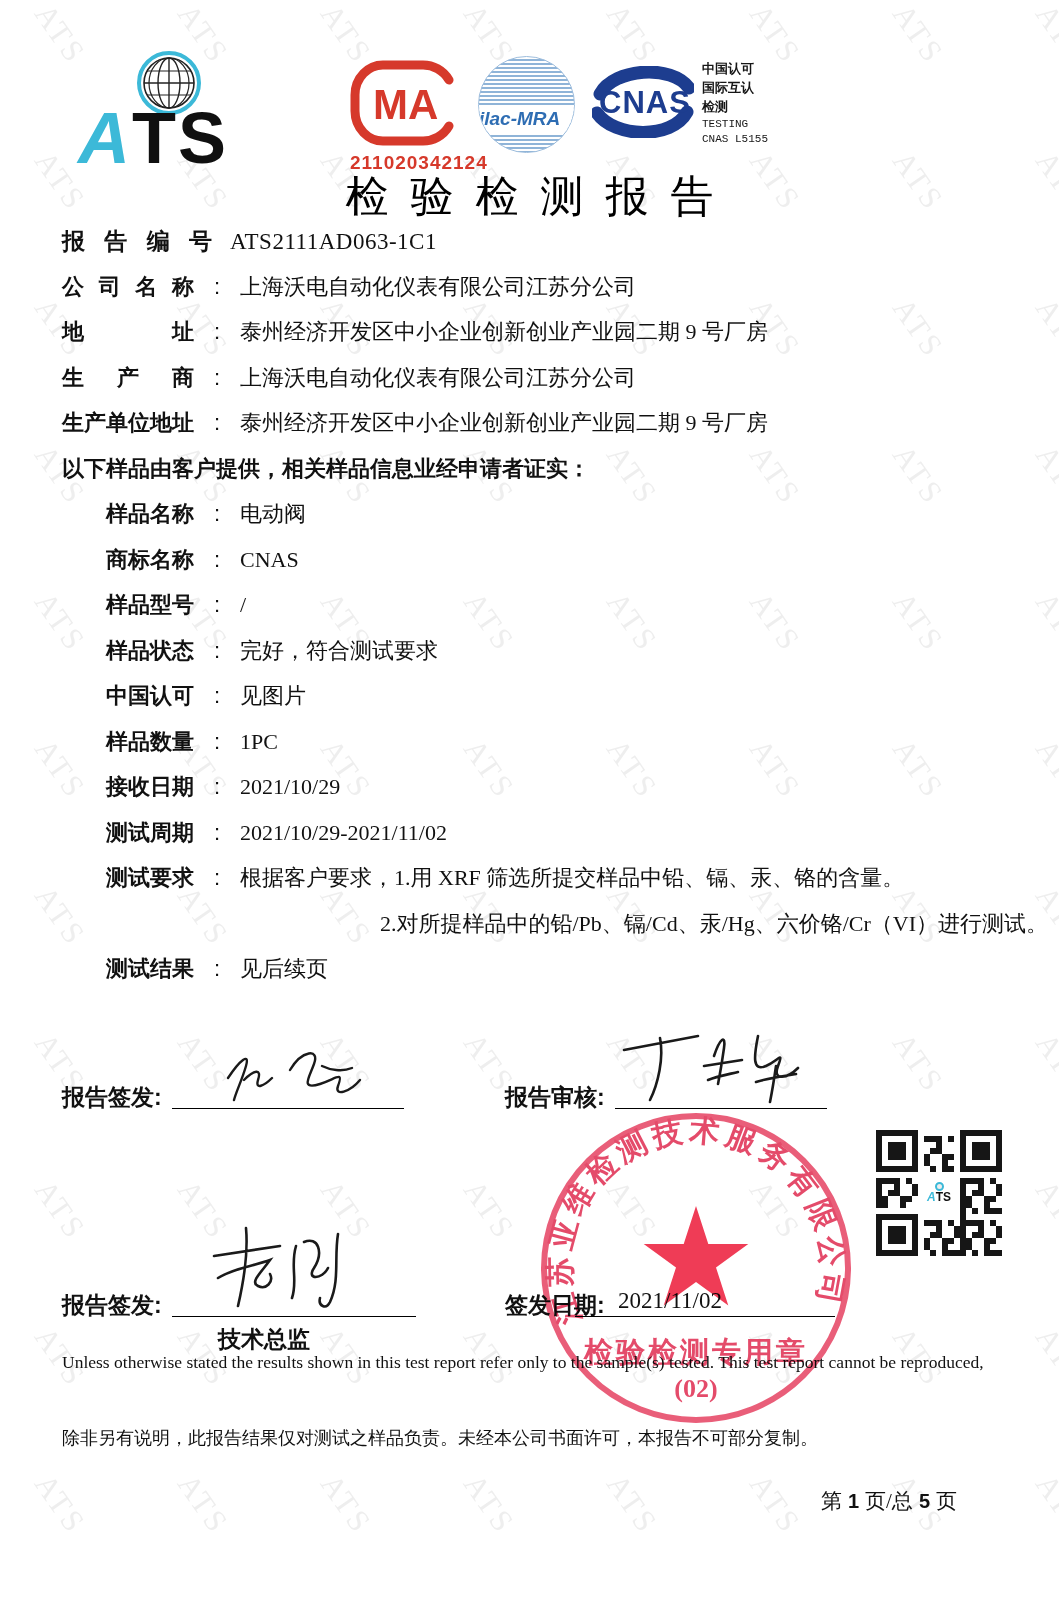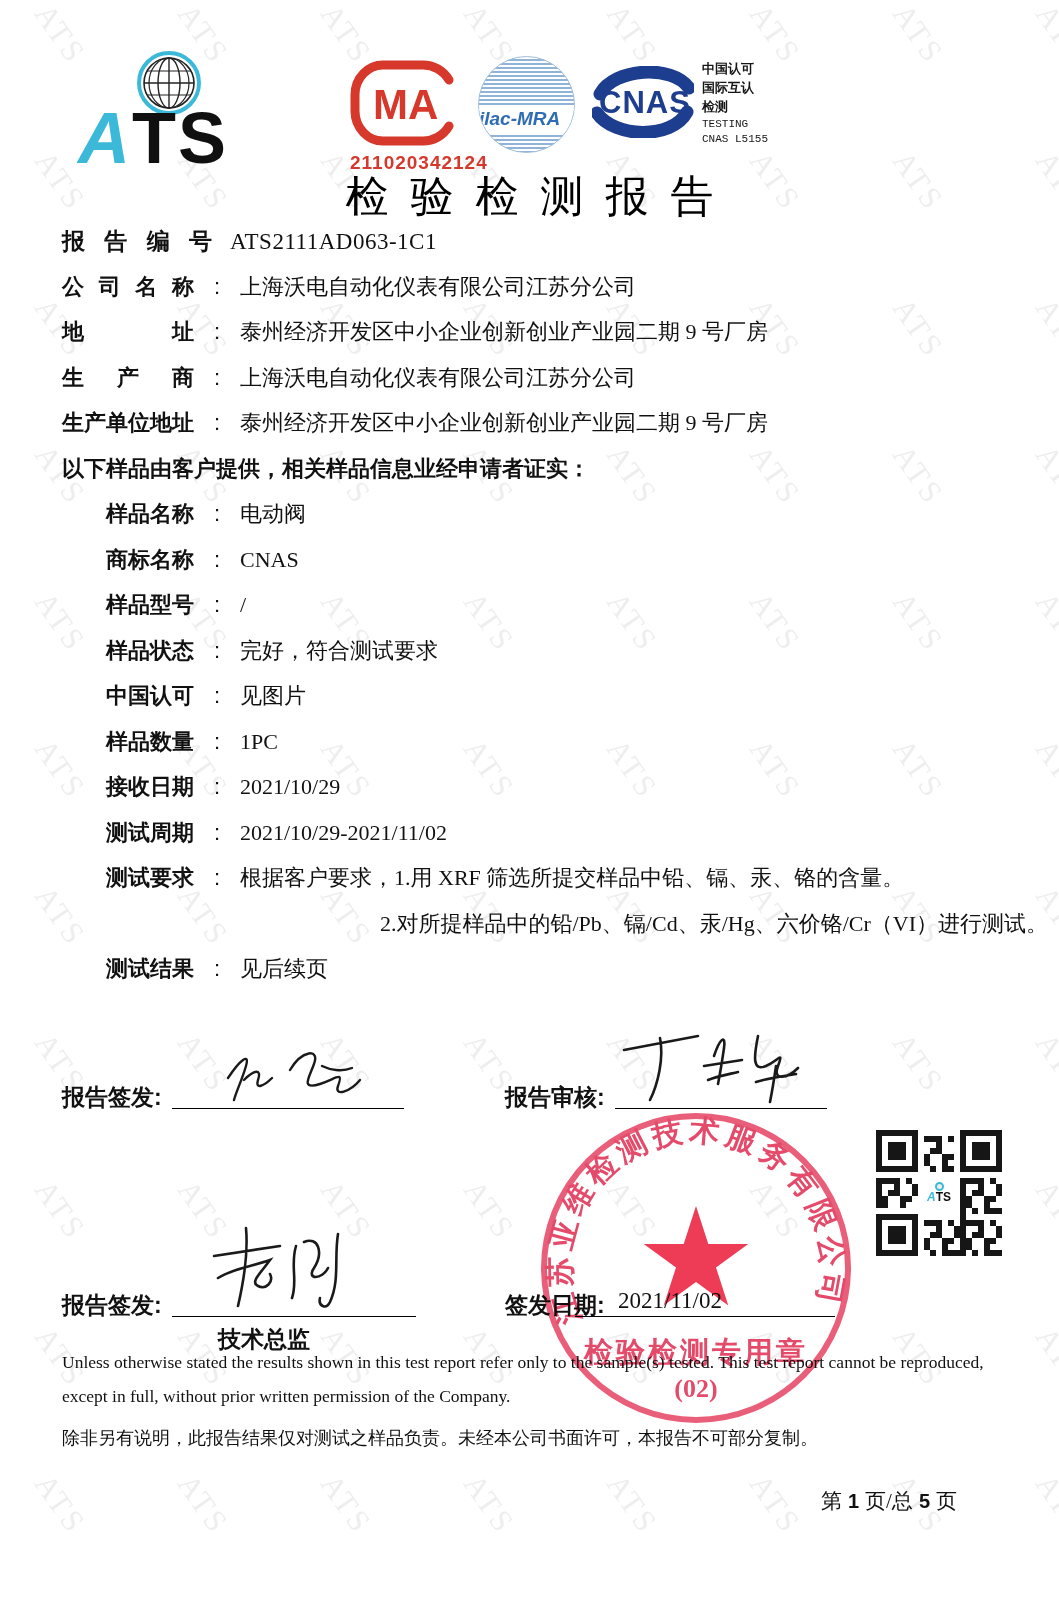--- a/index.html
+++ b/index.html
@@ -489,19 +489,18 @@
       <path id="ringPath" d="M 54.4,221.5 A 126,126 0 1 1 281.6,221.5" fill="none"></path>
       <text font-size="30" font-weight="bold" fill="#e23b5d" letter-spacing="5">
         <textPath href="#ringPath" startOffset="2">江苏亚维检测技术服务有限公司</textPath>
       </text>
       <polygon fill="#ee2b47" points="168,106 155.7,144 115.7,144 148,167.5 135.7,205.5 168,182 200.3,205.5 188,167.5 220.3,144 180.3,144"></polygon>
       <text x="168" y="262" text-anchor="middle" font-size="29" font-weight="bold" fill="#e23b5d" letter-spacing="3">检验检测专用章</text>
       <text x="168" y="297" text-anchor="middle" font-size="26" font-weight="bold" fill="#e23b5d">(02)</text>
     </svg>
 
     <div class="foot-en" style="top:1352px;">Unless otherwise stated the results shown in this test report refer only to the sample(s) tested. This test report cannot be reproduced,</div>
-    <div class="foot-en" style="top:1386px;">except in full, without prior written permission of the Company.</div>
     <div class="foot-cn" style="top:1426px;">除非另有说明，此报告结果仅对测试之样品负责。未经本公司书面许可，本报告不可部分复制。</div>
 
     <div class="page-num"><span>第</span><b>1</b><span>页/总</span><b>5</b><span>页</span></div>
 
   </div>
 </div>
 
 </body></html>

